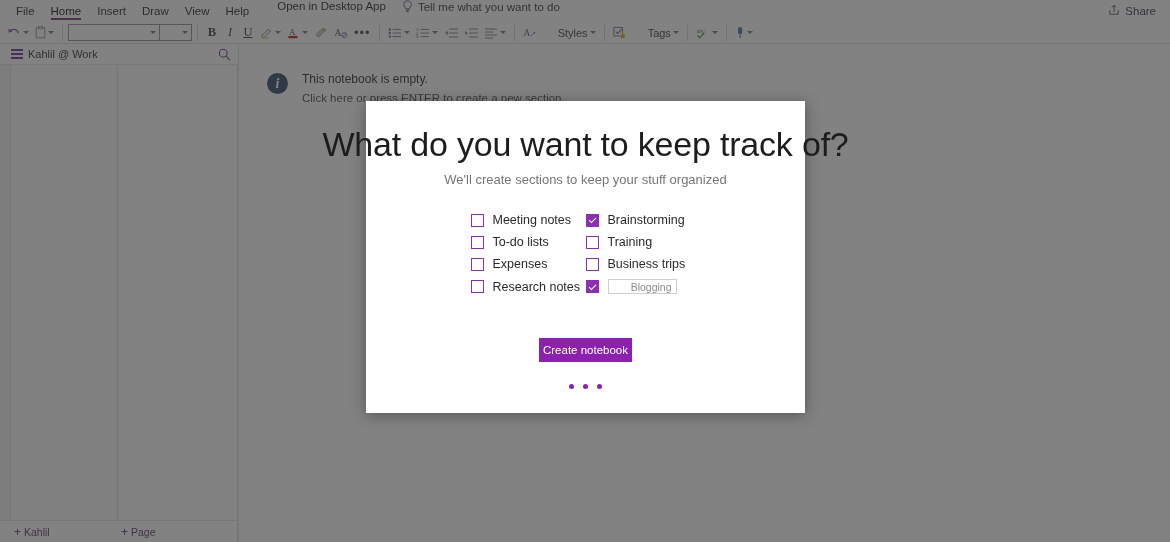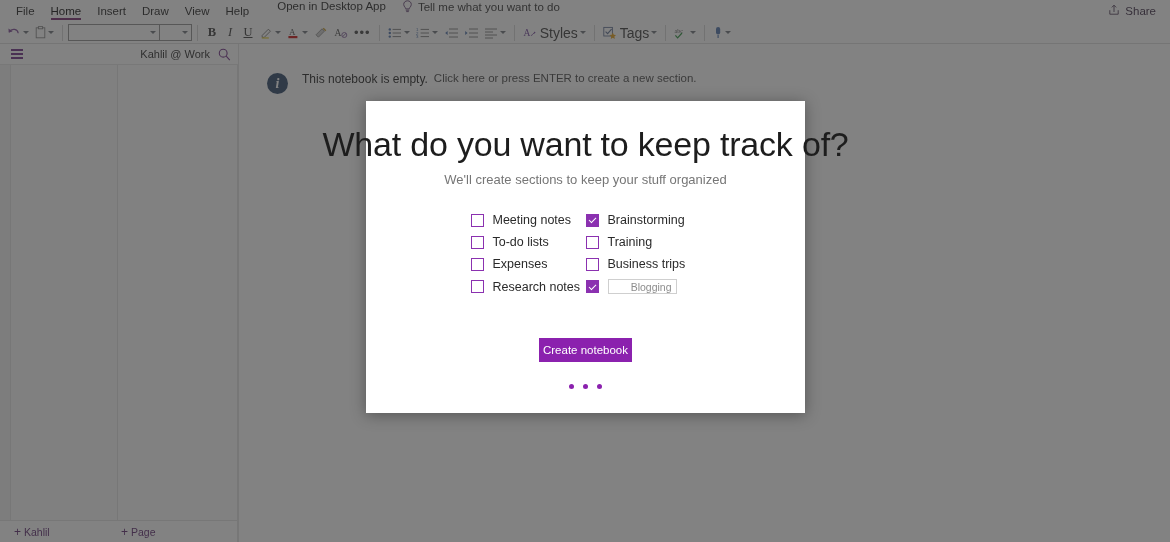--- a/index.html
+++ b/index.html
@@ -101,21 +101,21 @@
   }
   .sizebox {
     height: 17px; width: 32px;
     border: 1px solid #9a9a9a;
     border-left: none;
     display: flex; align-items: center;
     justify-content: flex-end;
     padding-right: 3px;
     background: #fff;
   }
-  .lbl { font-size: 14px; color: #4a4a4a; margin-left: 3px; white-space: nowrap;}
+  .lbl { font-size: 11px; color: #4a4a4a; margin-left: 21px; white-space: nowrap;}
   .bold-i { font-weight: bold; font-size: 12.5px; color: #4a4a4a; font-family: "Liberation Serif", serif;}
   .ital-i { font-style: italic; font-size: 12.5px; color: #4a4a4a; font-family: "Liberation Serif", serif;}
   .und-i  { text-decoration: underline; font-size: 12.5px; color: #4a4a4a; font-family: "Liberation Serif", serif;}
   .dots-i { font-size: 13px; color: #555; letter-spacing: 1px; line-height: 8px;}
 
   
   .nbheader {
     position: absolute; left: 0; top: 44px;
     width: 238px; height: 21px;
     background: #ffffff;
@@ -124,21 +124,21 @@
   }
   .hamburger {
     width: 28px; height: 21px;
     display: flex; flex-direction: column;
     align-items: center; justify-content: center;
     gap: 2.5px; cursor: default;
     padding-left: 6px;
   }
   .hamburger i { display:block; width: 12px; height: 1.5px; background: #7b3f8f; }
   .nbtitle {
-    flex: 1; text-align: right;
+    flex: 1; text-align: left;
     font-size: 11px; color: #3a3a3a;
     white-space: nowrap; overflow: hidden;
   }
   .searchicon {
     width: 28px; height: 21px;
     display: flex; align-items: center; justify-content: center;
     cursor: default;
   }
 
   
@@ -190,21 +190,21 @@
   }
   .infoicon {
     width: 21px; height: 21px; border-radius: 50%;
     background: #3c5574; color: #ffffff;
     display: flex; align-items: center; justify-content: center;
     font-family: "Liberation Serif", serif;
     font-style: italic; font-weight: bold;
     font-size: 14px; flex: none;
     margin-top: 1px;
   }
-  .emptytext { display: flex; flex-direction: row; gap: 6px; }
+  .emptytext { display: flex; flex-direction: column; gap: 6px; }
   .emptytitle { font-size: 12px; color: #333333; }
   .emptysub   { font-size: 11.5px; color: #555555; }
 
   
   .overlay {
     position: absolute; left: 0; top: 0;
     width: 1170px; height: 542px;
     background: rgba(40,40,40,0.58);
   }
   .dialog {

